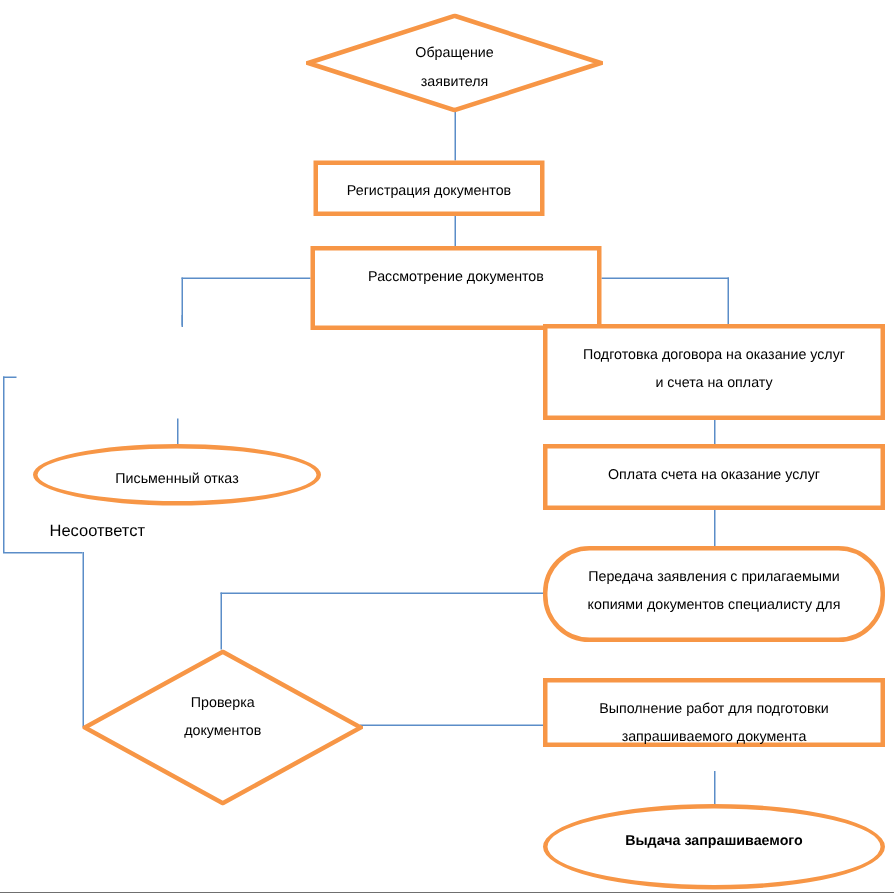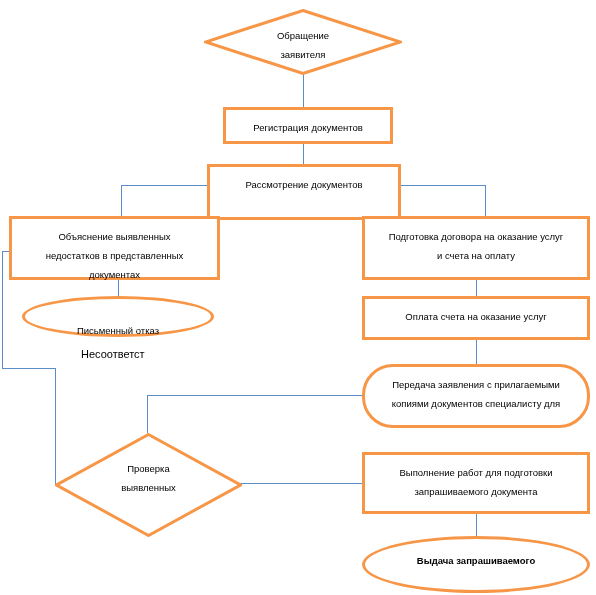--- a/index.html
+++ b/index.html
@@ -48,21 +48,20 @@
     background: #ffffff;
     border: 3px solid #F79646;
     border-radius: 50%;
   }
   .ellipse > .txt { padding-top: 8px; }
 
   
   .plainbox {
     background: #ffffff;
     border: 0;
-    margin-left: 48px;
   }
   .plainbox > .txt {
     padding-top: 5px;
     font-size: 11px;
     text-align: left;
     padding-left: 9px;
   }
 
   
   .diamond { background: transparent; }
@@ -128,45 +127,38 @@
   <div class="node diamond" style="left:204px; top:9px; width:198px; height:66px;">
     <svg class="dshape" viewBox="0 0 198 66" preserveAspectRatio="none">
       <polygon points="99,1.5 196.5,33 99,64.5 1.5,33" fill="#ffffff" stroke="#F79646" stroke-width="3"></polygon>
     </svg>
     <div class="dlabel" style="top:17px;">
       <div>Обращение</div>
       <div>заявителя</div>
     </div>
   </div>
 
-  <div class="node rect" style="left:223px; top:107px; width:170px; height:37px;">
+  <div class="node rect" style="left:209px; top:107px; width:154px; height:37px;">
     <span class="txt">Регистрация документов</span>
   </div>
 
   <div class="node rect" style="left:207px; top:164px; width:194px; height:56px;">
     <span class="txt">Рассмотрение документов</span>
   </div>
 
-  <div class="node rect" style="left:9px; top:216px; width:211px; height:64px;">
-    <span class="txt">
-      <span style="display:block">Объяснение выявленных</span>
-      <span style="display:block">недостатков в представленных</span>
-      <span style="display:block">документах</span>
-    </span>
-  </div>
 
   <div class="node rect" style="left:362px; top:216px; width:228px; height:64px;">
     <span class="txt">
       <span style="display:block">Подготовка договора на оказание услуг</span>
       <span style="display:block">и счета на оплату</span>
     </span>
   </div>
 
   <div class="node ellipse" style="left:22px; top:296px; width:192px; height:41px;">
-    <span class="txt" style="padding-top:22px;">Письменный отказ</span>
+    <span class="txt" style="padding-top:11px;">Письменный отказ</span>
   </div>
 
   <div class="node plainbox" style="left:24px; top:340px; width:102px; height:24px;">
     <span class="txt">Несоответст</span>
   </div>
 
   <div class="node rect" style="left:362px; top:296px; width:228px; height:44px;">
     <span class="txt">Оплата счета на оказание услуг</span>
   </div>
 
@@ -176,25 +168,25 @@
       <span style="display:block">копиями документов специалисту для</span>
     </span>
   </div>
 
   <div class="node diamond" style="left:55px; top:433px; width:187px; height:104px;">
     <svg class="dshape" viewBox="0 0 187 104" preserveAspectRatio="none">
       <polygon points="93.5,1.5 185.5,52 93.5,102.5 1.5,52" fill="#ffffff" stroke="#F79646" stroke-width="3"></polygon>
     </svg>
     <div class="dlabel" style="top:26px;">
       <div>Проверка</div>
-      <div>выявленных</div>
+      <div>документов</div>
     </div>
   </div>
 
-  <div class="node rect" style="left:362px; top:452px; width:228px; height:62px;">
+  <div class="node rect" style="left:362px; top:452px; width:228px; height:46px;">
     <span class="txt">
       <span style="display:block">Выполнение работ для  подготовки</span>
       <span style="display:block">запрашиваемого документа</span>
     </span>
   </div>
 
   <div class="node ellipse" style="left:362px; top:536px; width:228px; height:57px;font-weight:bold;">
     <span class="txt" style="padding-top:12px;">
       <span style="display:block">Выдача запрашиваемого</span>
     </span>

